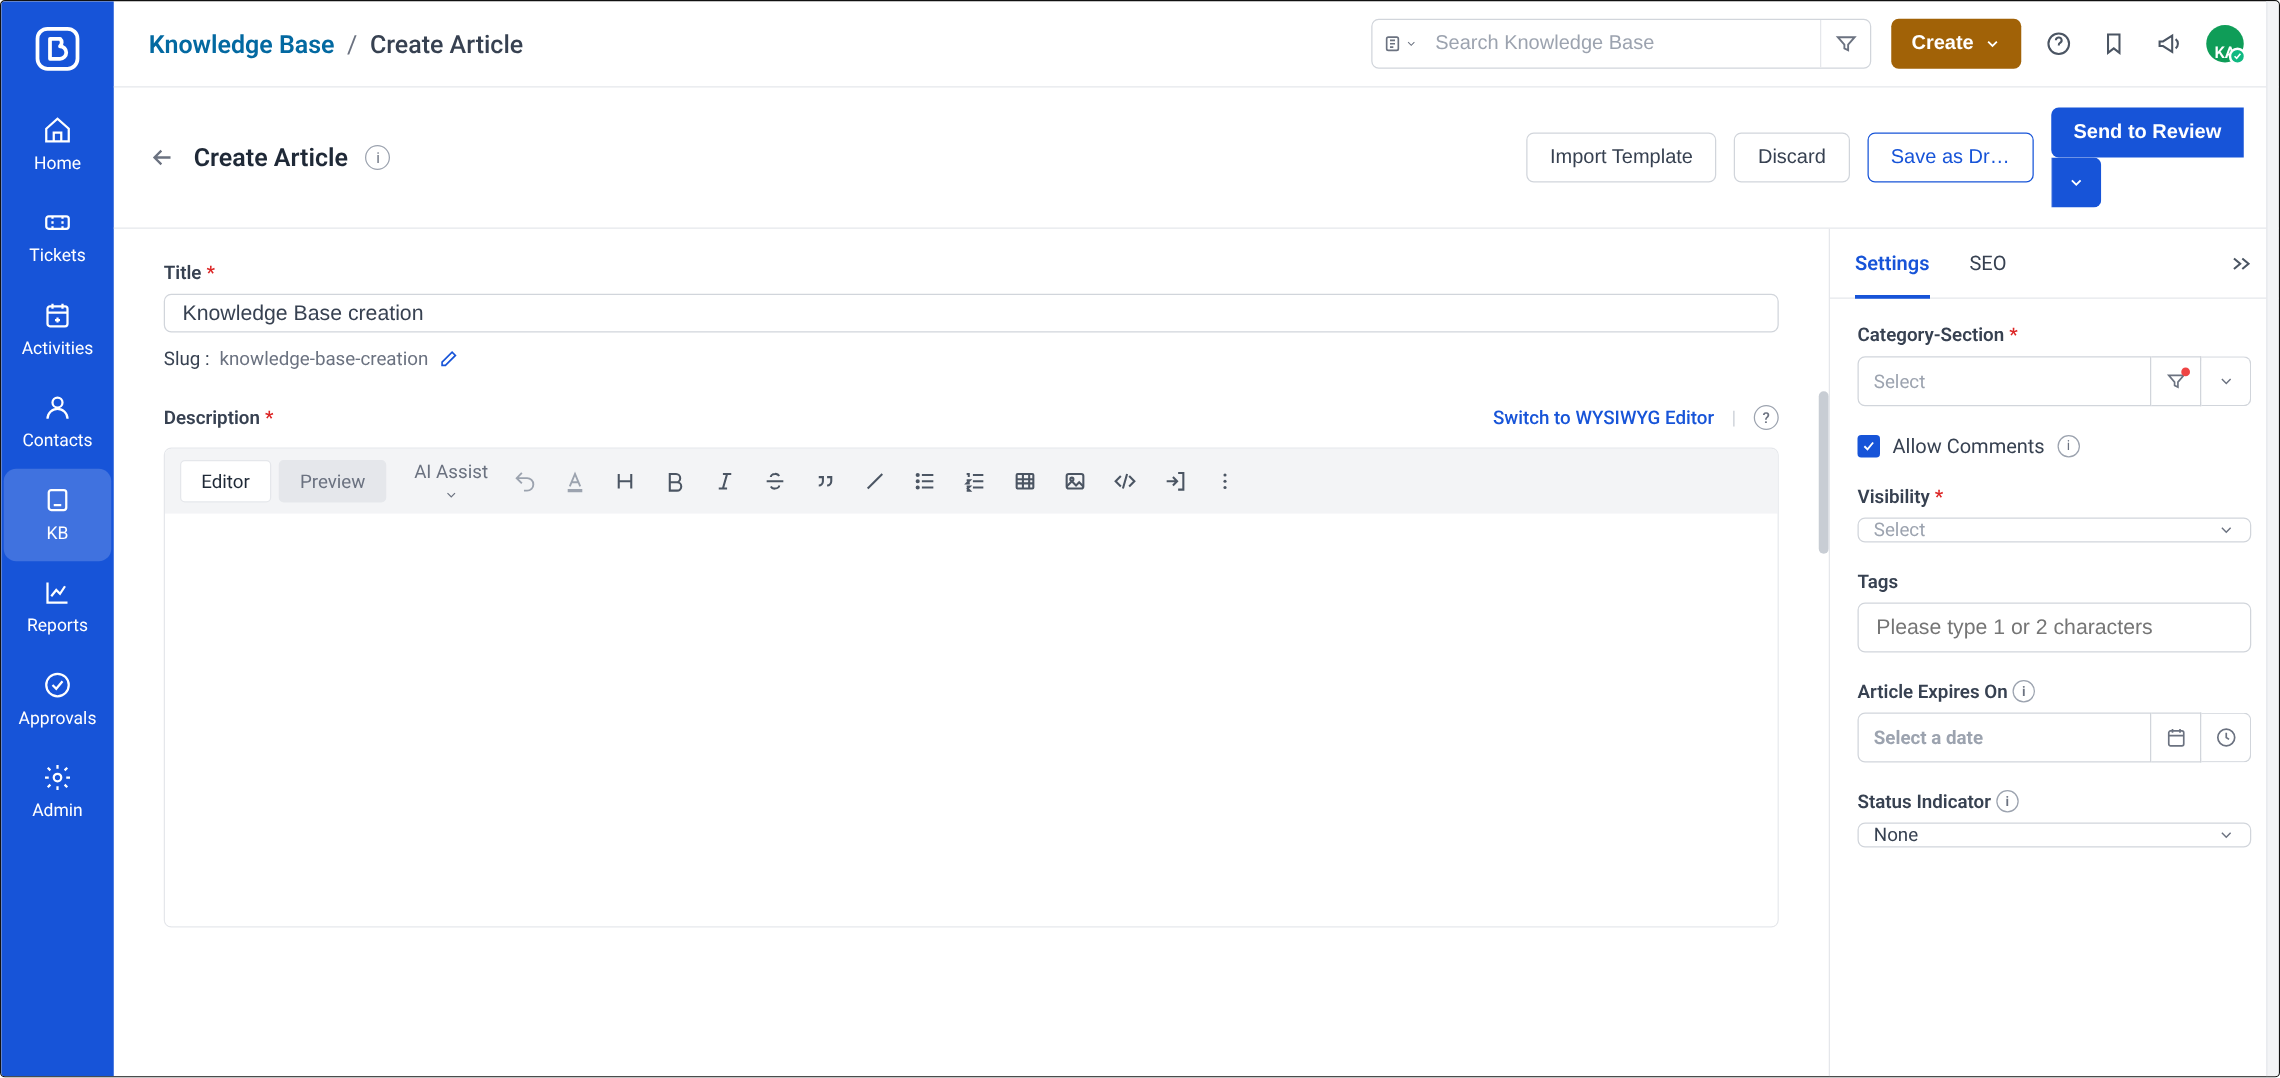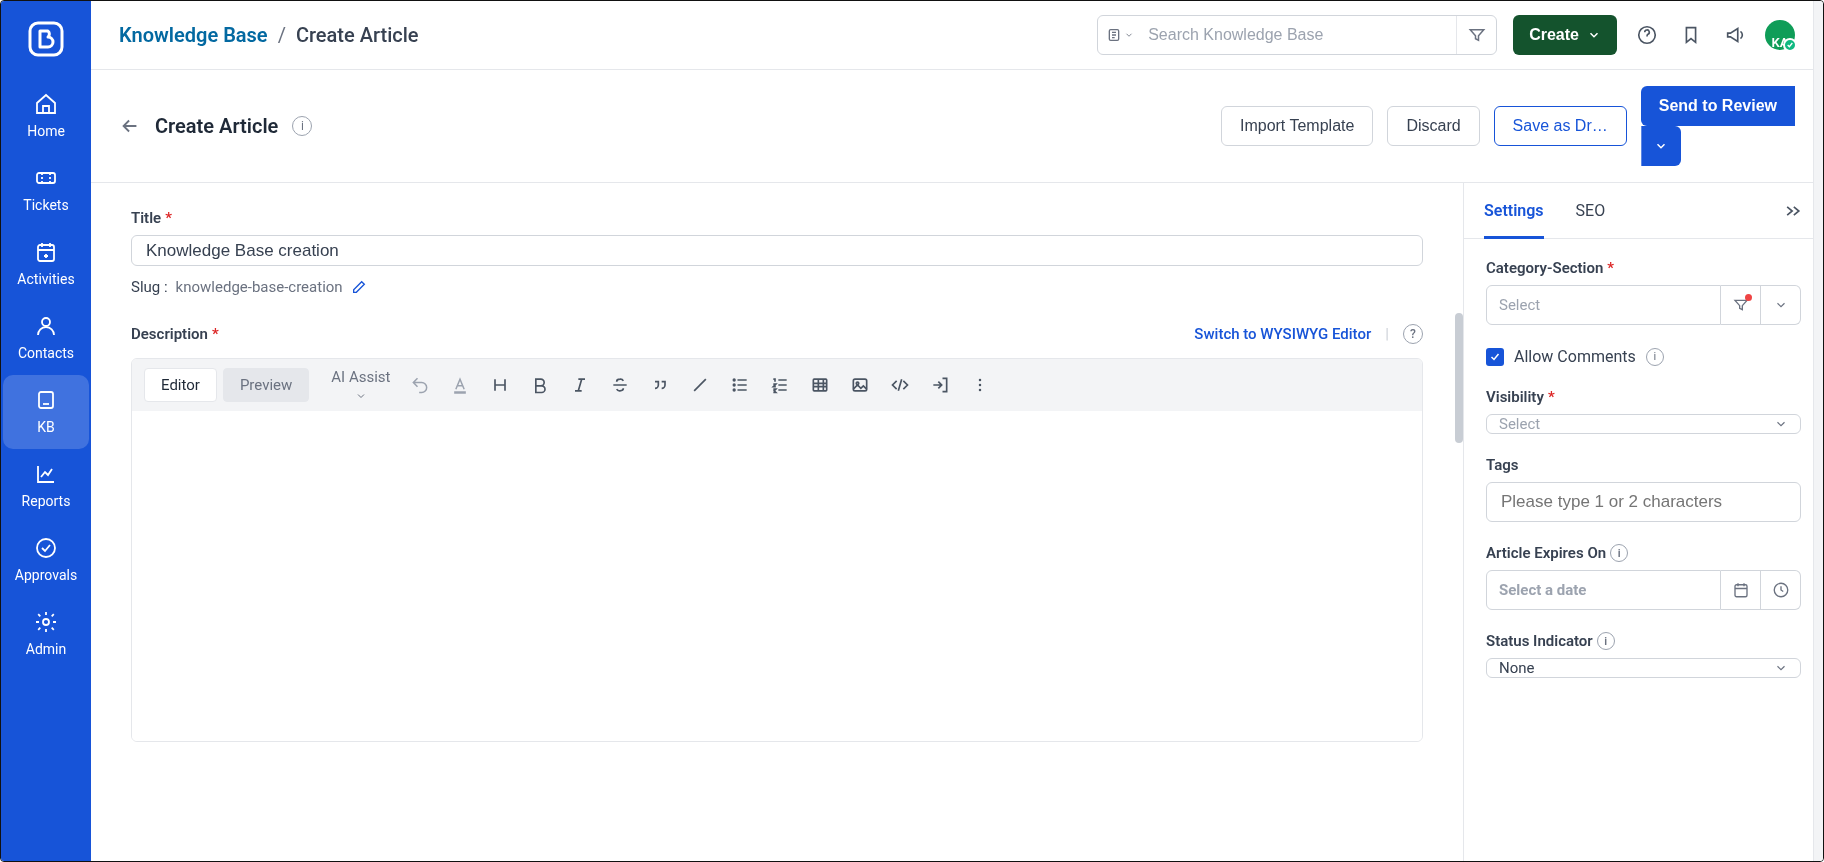--- a/index.html
+++ b/index.html
@@ -24,21 +24,21 @@
   .breadcrumb { display:flex; align-items:center; gap:10px; font-size: 20px; }
   .breadcrumb .bc-link { color:#0369a1; font-weight:600; cursor:pointer; }
   .breadcrumb .sep { color:#6b7280; }
   .breadcrumb .bc-current { color:#374151; font-weight:500; }
   .topbar-spacer { flex:1; }
   .search-wrap { display:flex; align-items:center; border:1px solid #d1d5db; border-radius:6px; height:40px; width:400px; overflow:hidden; }
   .search-pre { width:44px; height:100%; display:flex; align-items:center; justify-content:center; gap:2px; color:#6b7280; border-right:1px solid transparent; cursor:pointer; }
   .search-input { flex:1; border:none; outline:none; font-size:16px; color:#374151; padding:0 6px; }
   .search-input::placeholder { color:#9ca3af; }
   .search-filter { width:40px; height:100%; display:flex; align-items:center; justify-content:center; color:#6b7280; border-left:1px solid #e5e7eb; cursor:pointer; }
-  .btn-create { background:#14532d; color:#fff; border:none; border-radius:6px; height:40px; padding:0 16px; font-size:16px; font-weight:600; display:flex; align-items:center; gap:8px; cursor:pointer; }
+  .btn-create { background:#a16207; color:#fff; border:none; border-radius:6px; height:40px; padding:0 16px; font-size:16px; font-weight:600; display:flex; align-items:center; gap:8px; cursor:pointer; }
   .topbar-icons { display:flex; align-items:center; gap:16px; }
   .top-icon { color:#4b5563; cursor:pointer; display:flex; align-items:center; justify-content:center; width:28px; height:28px; }
   .avatar { width:30px; height:30px; border-radius:50%; background:#0f9d58; color:#fff; font-size:13px; font-weight:600; display:flex; align-items:flex-end; justify-content:center; position:relative; cursor:pointer; }
   .avatar .check { position:absolute; right:-2px; bottom:-2px; width:14px; height:14px; border-radius:50%; background:#10b981; border:2px solid #fff; display:flex; align-items:center; justify-content:center; }
 
   
   .actionbar { display:flex; align-items:center; padding:16px 28px; gap:14px; border-bottom:1px solid #e5e7eb; }
   .back-btn { color:#6b7280; cursor:pointer; display:flex; align-items:center; }
   .page-title { font-size:20px; font-weight:600; }
   .info-circle { width:20px; height:20px; border:1.5px solid #9ca3af; border-radius:50%; display:flex; align-items:center; justify-content:center; font-size:12px; color:#6b7280; cursor:pointer; }

